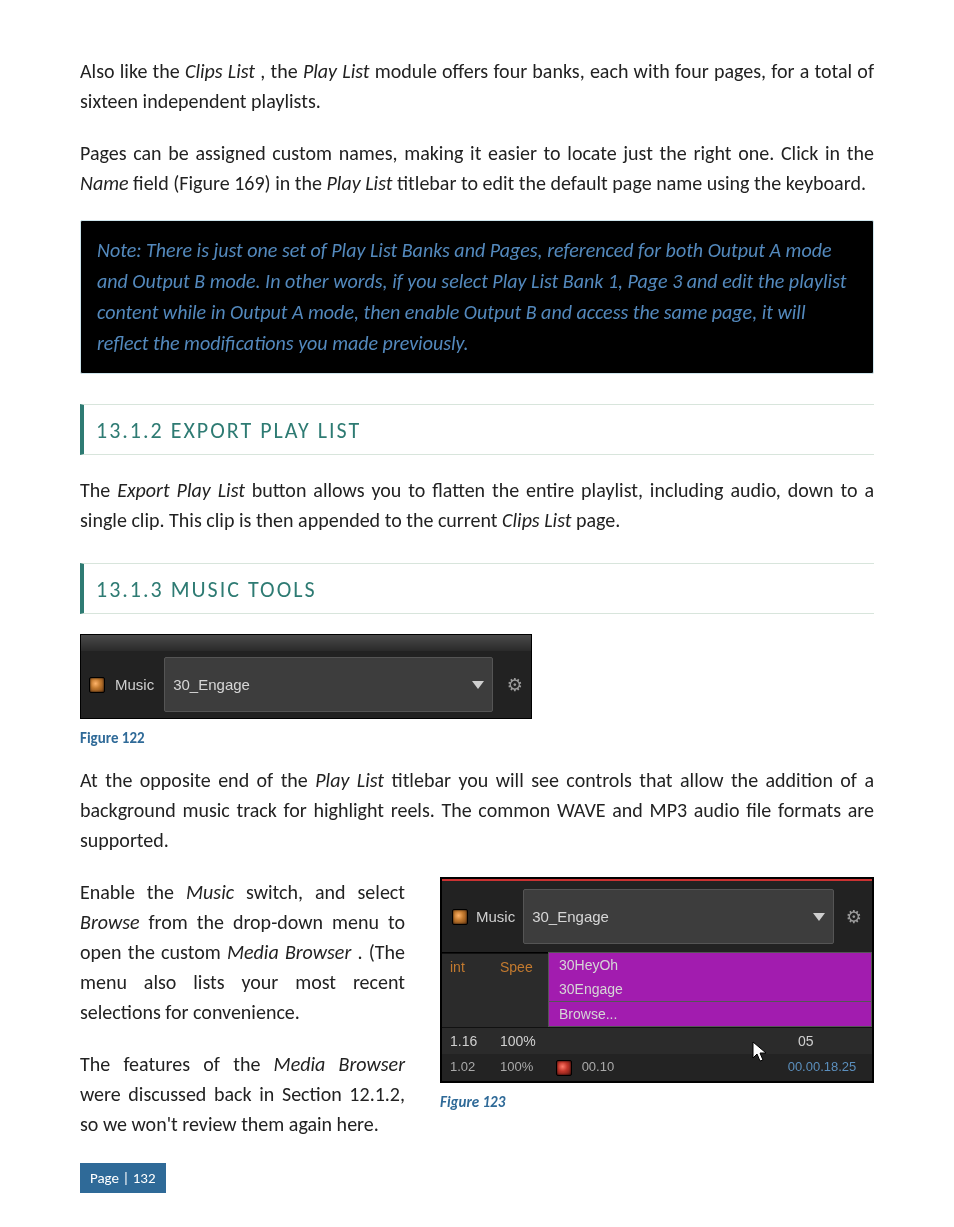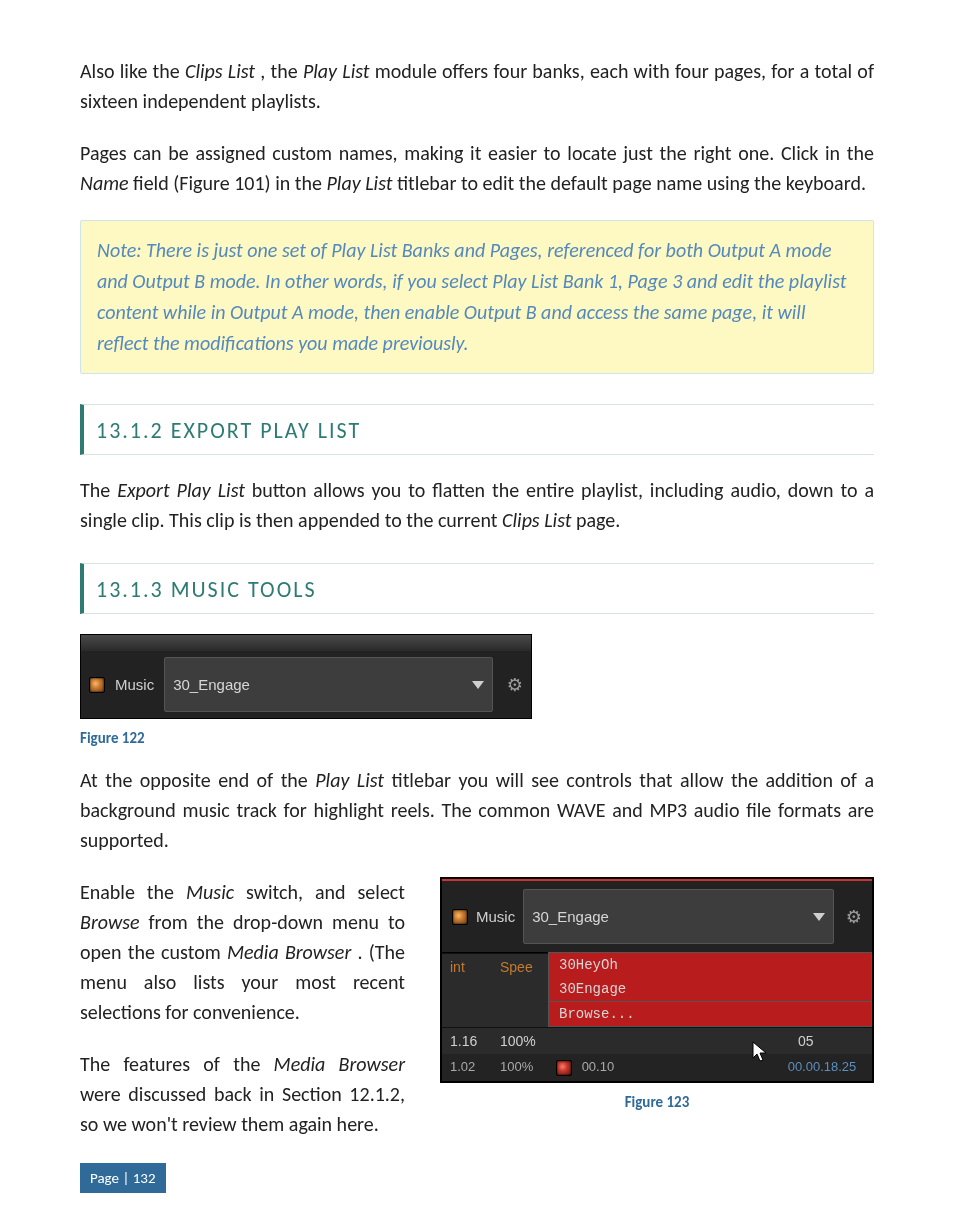--- a/index.html
+++ b/index.html
@@ -21,36 +21,36 @@
   html,body{margin:0;padding:0;background:#fff;color:var(--text);
     font-family:Calibri, "Segoe UI", Arial, sans-serif;}
   .page{
     width:950px; min-height:1227px; margin:0 auto; box-sizing:border-box;
     padding:56px 78px 40px 78px; position:relative; background:var(--page-bg);
   }
   p.body{font-size:20px; line-height:1.5; margin:0 0 22px 0; text-align:justify;}
   em{font-style:italic;}
   .note{
     border:1px solid #cfe5ec; border-left:1px solid #cfe5ec;
-    background:#fef9c3; padding:14px 16px; border-radius:2px;
+    background:#000000; padding:14px 16px; border-radius:2px;
     font-style:italic; color:var(--note); font-size:20px; line-height:1.55;
     margin: 6px 0 30px 0;
   }
   .sec-head{
     border-bottom:1px solid var(--rule);
     border-top:1px solid var(--rule);
     border-left:4px solid var(--teal);
     padding:12px 10px 10px 12px; margin:28px 0 20px 0;
   }
   .sec-head h2{
     margin:0; font-weight:400; color:var(--teal);
     letter-spacing:2px; font-size:22px;
   }
   .caption{color:var(--link); font-size:15px; font-weight:700; margin:10px 0 18px 0;}
-  .caption.right{text-align:center;}
+  .caption.right{text-align:left;font-style:italic;}
   .two-col{display:flex; gap:35px; align-items:flex-start;}
   .two-col .left{flex:1 1 auto;}
   .two-col .right{flex:0 0 auto;}
 
   
   .footer{
     position:absolute; left:78px; bottom:34px; display:flex; align-items:flex-end;
     color:#fff;
   }
   .footer .badge{
@@ -82,22 +82,22 @@
     width:430px; background:#000; display:flex; flex-direction:column;
     font-family:"Segoe UI", Tahoma, sans-serif; color:#cfcfcf; border:2px solid #000;
     position:relative;
   }
   .fig2 .toprow{display:flex; align-items:center; gap:8px; padding:8px 10px; background:#222; border-top:2px solid #c33; border-bottom:1px solid #000;}
   .fig2 .grid{display:grid; grid-template-columns:50px 56px 1fr 54px 28px; font-size:14px;}
   .fig2 .hdr, .fig2 .cell{padding:5px 8px; background:#2b2b2b; border-top:1px solid #111;}
   .fig2 .hdr{color:var(--ui-orange);}
   .fig2 .cell.num{text-align:left;}
   .fig2 .dropdown{
-    grid-column:3 / span 3; background:#b91c1c; border:1px solid #555;
-    display:flex; flex-direction:column; margin:-1px 0 0 0;font-family:Liberation Mono, monospace;
+    grid-column:3 / span 3; background:#a21caf; border:1px solid #555;
+    display:flex; flex-direction:column; margin:-1px 0 0 0;
   }
   .fig2 .dropdown div{padding:4px 10px; font-size:14px; color:#d6d6d6;}
   .fig2 .dropdown .browse{border-top:1px solid #555;}
   .fig2 .below{display:grid; grid-template-columns:50px 56px 1fr 100px; font-size:13px;}
   .fig2 .belowc{padding:5px 8px; background:#232323; color:#aaa;}
   .fig2 .tc{text-align:center; color:var(--ui-blue);}
   .cursor{
     position:absolute; right:104px; bottom:18px; width:16px; height:22px;
   }
   .cursor svg{display:block;}
@@ -110,21 +110,21 @@
     <span>Also like the </span>
     <em>Clips List</em>
     <span>, the </span>
     <em>Play List</em>
     <span> module offers four banks, each with four pages, for a total of sixteen independent playlists.</span>
   </p>
 
   <p class="body">
     <span>Pages can be assigned custom names, making it easier to locate just the right one.  Click in the </span>
     <em>Name</em>
-    <span> field (Figure 101) in the </span>
+    <span> field (Figure 169) in the </span>
     <em>Play List</em>
     <span> titlebar to edit the default page name using the keyboard.</span>
   </p>
 
   <div class="note">Note: There is just one set of Play List Banks and Pages, referenced for both Output A mode and Output B mode.  In other words, if you select Play List Bank 1, Page 3 and edit the playlist content while in Output A mode, then enable Output B and access the same page, it will reflect the modifications you made previously.</div>
 
   <div class="sec-head">
     <h2>13.1.2 EXPORT PLAY LIST</h2>
   </div>
 

